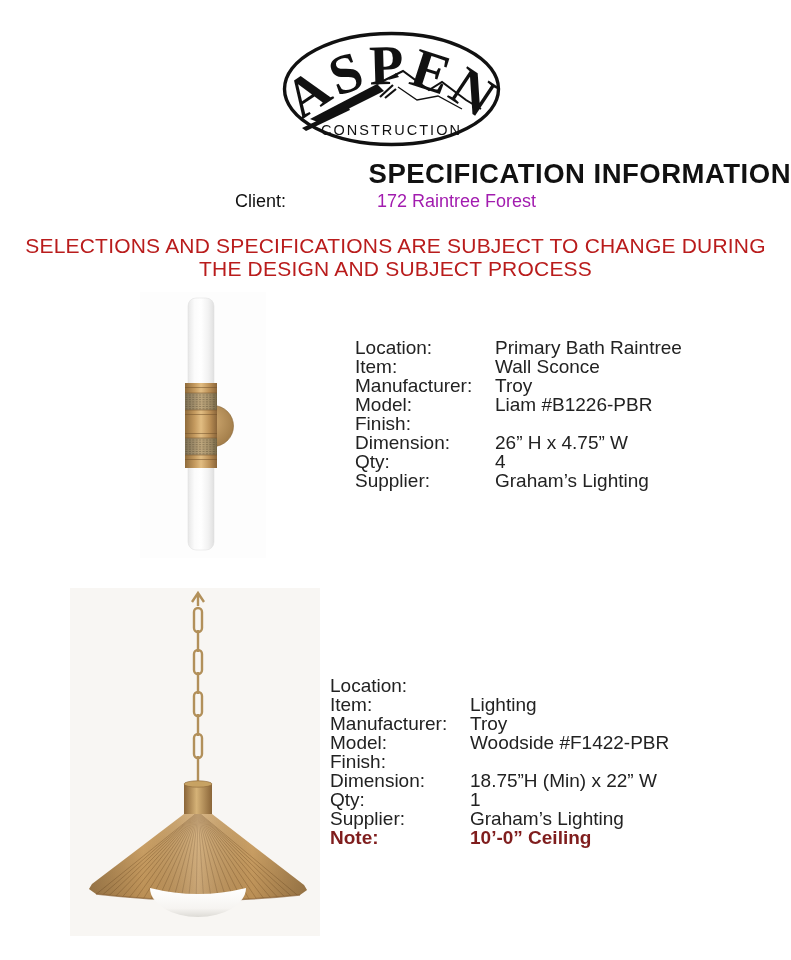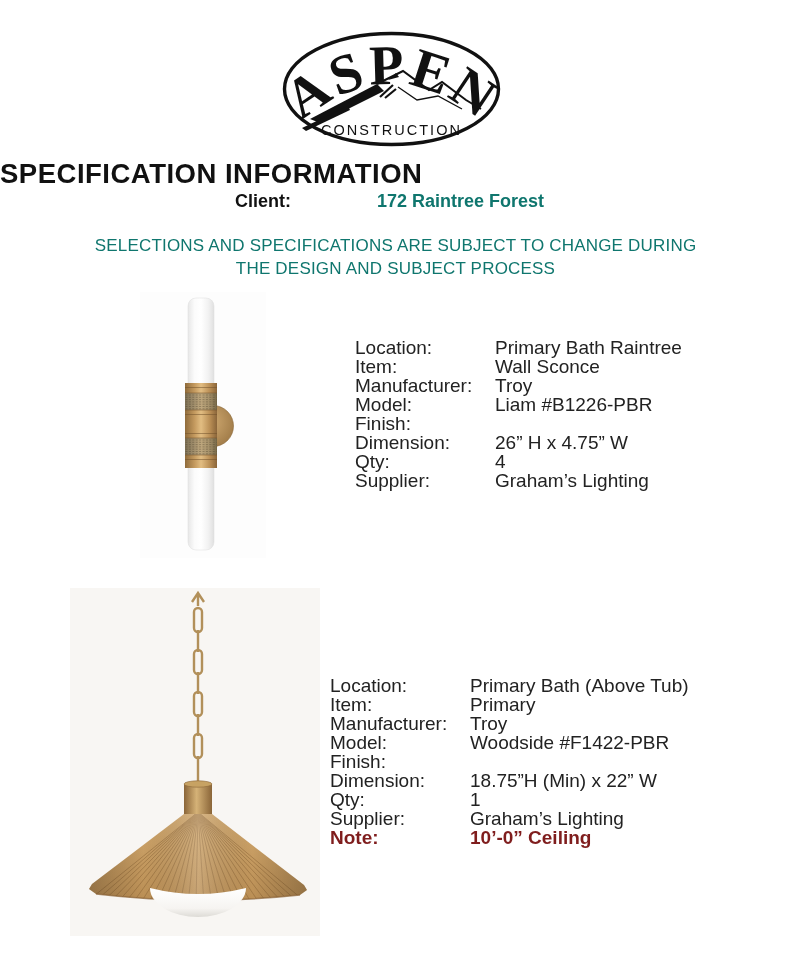--- a/index.html
+++ b/index.html
@@ -4,28 +4,28 @@
 <style>
   html,body{margin:0;padding:0;background:#ffffff;}
   .page{
     position:relative;width:791px;height:960px;margin:0 auto;background:#ffffff;
     font-family:"Liberation Sans",sans-serif;color:#1c1c1c;overflow:hidden;
   }
   .abs{position:absolute;}
   
   .logo{left:280px;top:30px;width:223px;height:118px;}
   .doc-title{
-    left:0;right:0;top:158px;text-align:left;
+    left:0;right:0;top:158px;text-align:right;
     font-size:27.5px;font-weight:bold;letter-spacing:0.5px;color:#111;
   }
-  .client-label{left:235px;top:191px;font-size:18px;font-weight:bold;color:#111;}
-  .client-value{left:377px;top:191px;font-size:18px;font-weight:bold;color:#0f766e;}
+  .client-label{left:235px;top:191px;font-size:18px;font-weight:normal;color:#111;}
+  .client-value{left:377px;top:191px;font-size:18px;font-weight:normal;color:#a21caf;}
   .disclaimer{
     left:0;right:0;top:235px;text-align:center;
-    font-size:17px;line-height:22.5px;color:#0f766e;letter-spacing:0.2px;
+    font-size:21px;line-height:22.5px;color:#b91c1c;letter-spacing:0.2px;
   }
   
   .photo-sconce{left:140px;top:292px;width:126px;height:266px;}
   .photo-pendant{left:70px;top:588px;width:250px;height:348px;}
   
   .spec-table{font-size:19px;line-height:19px;color:#222;}
   .spec-table-1{left:355px;top:338px;}
   .spec-table-2{left:330px;top:676px;}
   .spec-row{display:flex;}
   .spec-label{width:140px;flex:none;}
@@ -253,25 +253,24 @@
       <path d="M114,226 L142,226 L234,297 L237,302 L230,307 Q128,318 26,306 L19,301 L22,296 Z" fill="url(#shadeEdge)"></path>
       <path d="M26,306 Q128,318 230,307" stroke="#8a6336" stroke-width="1.4" fill="none" opacity="0.7"></path>
     </g>
 
     <path d="M80,300 A48,29 0 0 0 176,300 Q128,312 80,300 Z" fill="url(#domeGrad)"></path>
   </svg>
 
   <div class="abs spec-table spec-table-2">
     <div class="spec-row">
         <span class="spec-label">Location:</span>
-        <span class="spec-value">Primary Bath (Above Tub)</span>
       </div>
     <div class="spec-row">
         <span class="spec-label">Item:</span>
-        <span class="spec-value">Primary</span>
+        <span class="spec-value">Lighting</span>
       </div>
     <div class="spec-row">
         <span class="spec-label">Manufacturer:</span>
         <span class="spec-value">Troy</span>
       </div>
     <div class="spec-row">
         <span class="spec-label">Model:</span>
         <span class="spec-value">Woodside #F1422-PBR</span>
       </div>
     <div class="spec-row">

